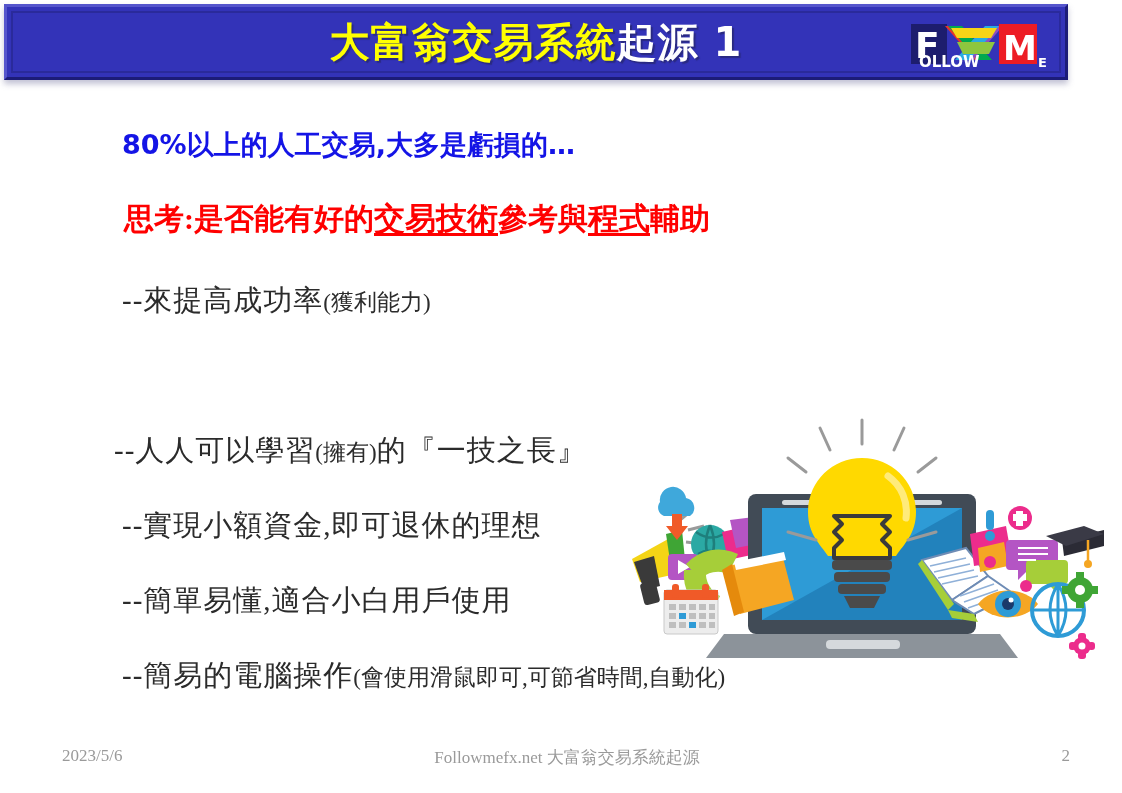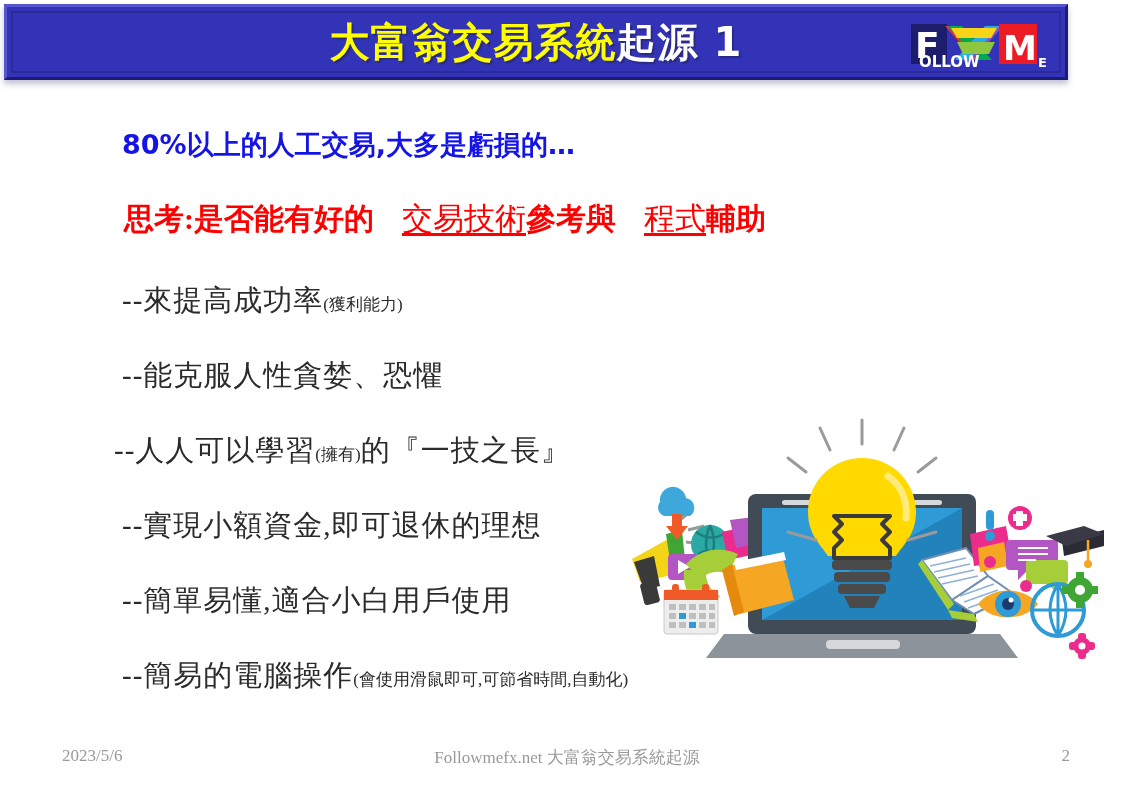--- a/index.html
+++ b/index.html
@@ -93,33 +93,32 @@
     font-weight: bold;
   }
   #line-question {
     left: 124px;
     top: 107px;
     color: #FF0000;
     font-size: 30px;
     font-weight: bold;
   }
   #line-question .emph {
-    font-weight: normal;
+    font-weight: bold;
     text-decoration: underline;
     text-underline-offset: 4px;
     font-size: 31px;
-    margin-left: 28px;
   }
   .bullet {
     color: #2B2B2B;
     font-size: 29px;
     letter-spacing: 1px;
   }
   .sub {
-    font-size: 17px;
+    font-size: 23px;
     letter-spacing: 0;
   }
   #bullet-1 { left: 122px; top: 190px; }
   #bullet-2 { left: 122px; top: 265px; }
   #bullet-3 { left: 114px; top: 340px; }
   #bullet-4 { left: 122px; top: 415px; }
   #bullet-5 { left: 122px; top: 490px; }
   #bullet-6 { left: 122px; top: 565px; }
 
   
@@ -198,23 +197,20 @@
   <div class="line" id="line-headline">80%以上的人工交易,大多是虧損的…</div>
 
   <div class="line" id="line-question">
     <span>思考:是否能有好的</span><span class="emph">交易技術</span><span>參考與</span><span class="emph">程式</span><span>輔助</span>
   </div>
 
   <div class="line bullet" id="bullet-1">
     <span>--來提高成功率</span><span class="sub">(獲利能力)</span>
   </div>
 
-  <div class="line bullet" id="bullet-2">
-    <span>--能克服人性貪婪、恐懼</span>
-  </div>
 
   <div class="line bullet" id="bullet-3">
     <span>--人人可以學習</span><span class="sub">(擁有)</span><span>的『一技之長』</span>
   </div>
 
   <div class="line bullet" id="bullet-4">
     <span>--實現小額資金,即可退休的理想</span>
   </div>
 
   <div class="line bullet" id="bullet-5">

